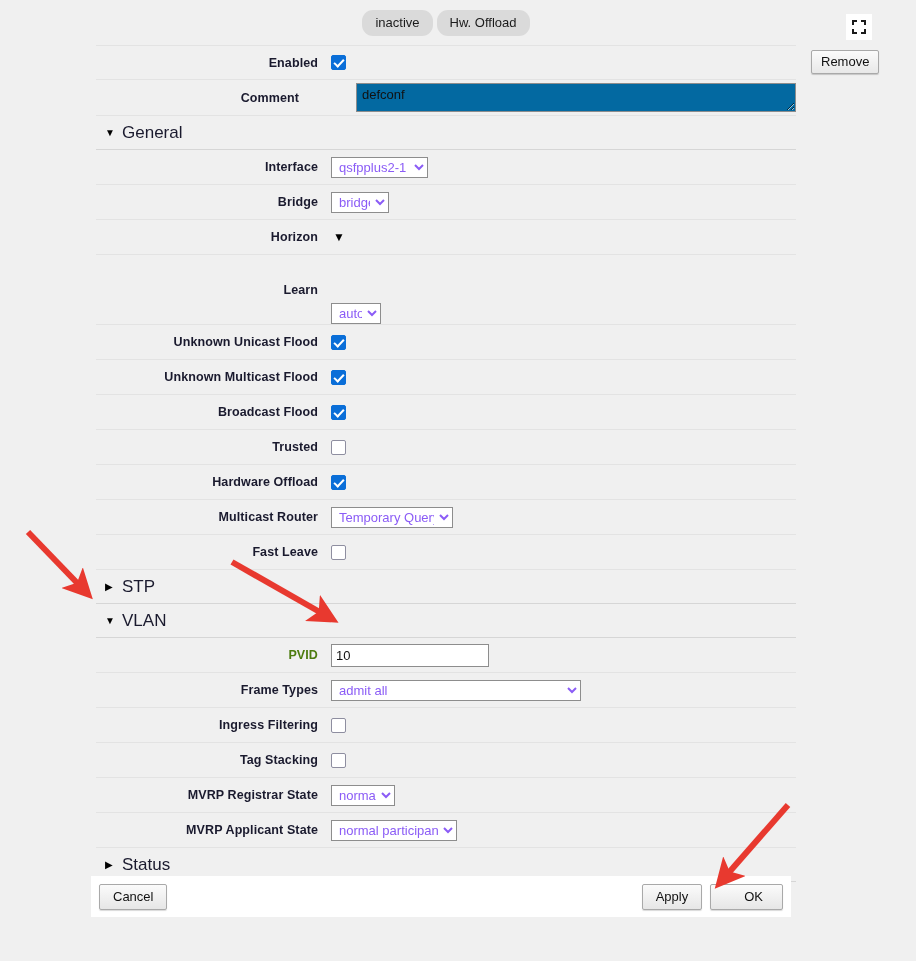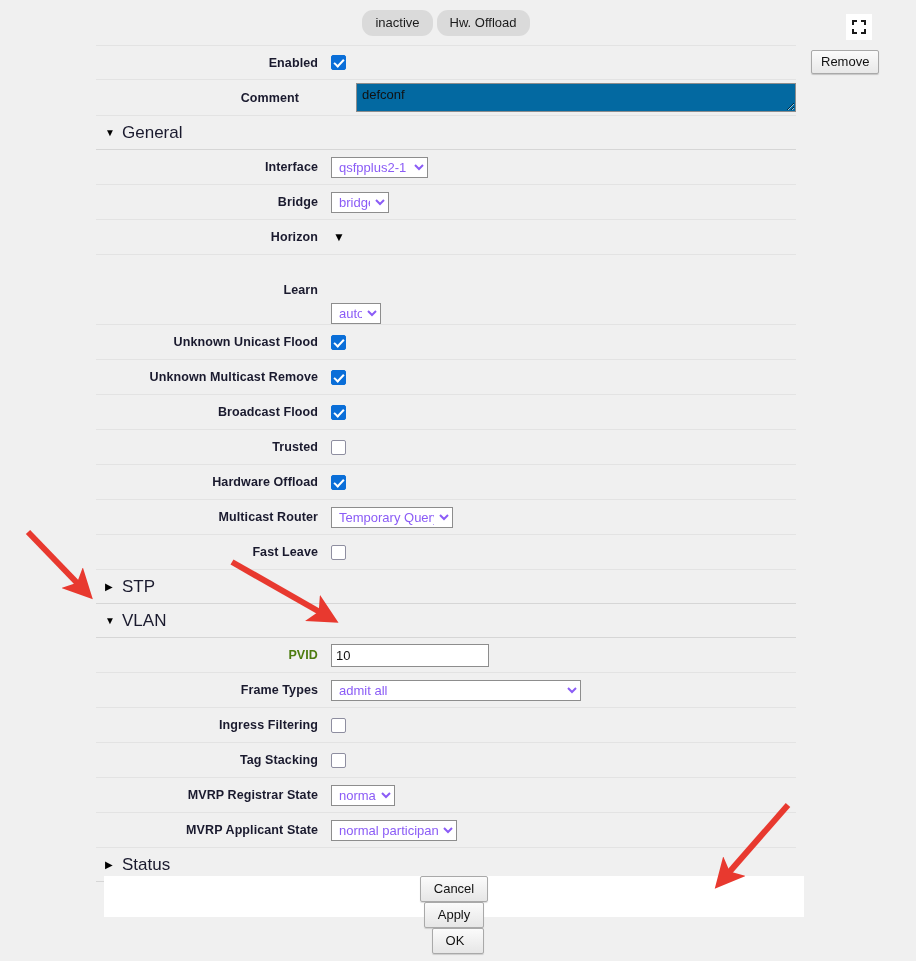--- a/index.html
+++ b/index.html
@@ -214,30 +214,29 @@
     color: #000;
     line-height: 1;
     margin-left: 0px;
     padding-left: 2px;
     cursor: pointer;
   }
 
   
   .footer {
     position: absolute;
-    left: 104px;
+    left: 91px;
     top: 876px;
     width: 700px;
     height: 41px;
     background: #ffffff;
     display: flex;
     align-items: center;
     box-sizing: border-box;
     padding: 0 8px;
-    flex-direction: column;
   }
   .btn {
     font-family: "Liberation Sans", sans-serif;
     font-size: 13px;
     line-height: 15px;
     padding: 4px 13px 5px 13px;
     background: linear-gradient(#fbfbfb, #e6e6e6);
     border: 1px solid #a9a9a9;
     border-radius: 2px;
     color: #111;
@@ -334,21 +333,21 @@
     </div>
 
     <div class="row">
       <div class="row-label">Unknown Unicast Flood</div>
       <div class="row-field">
         <input type="checkbox" class="cb" checked="" style="">
       </div>
     </div>
 
     <div class="row">
-      <div class="row-label">Unknown Multicast Remove</div>
+      <div class="row-label">Unknown Multicast Flood</div>
       <div class="row-field">
         <input type="checkbox" class="cb" checked="" style="">
       </div>
     </div>
 
     <div class="row">
       <div class="row-label">Broadcast Flood</div>
       <div class="row-field">
         <input type="checkbox" class="cb" checked="" style="">
       </div>
@@ -446,21 +445,21 @@
       <span class="tri">▶</span>
       <span class="section-title">Status</span>
     </div>
 
   </div>
 
   <div class="footer">
     <button class="btn">Cancel</button>
     <div class="footer-spacer"></div>
     <button class="btn">Apply</button>
-    <button class="btn" style="padding-left:13px;padding-right:19px;">OK</button>
+    <button class="btn" style="padding-left:33px;padding-right:19px;">OK</button>
   </div>
 
   <svg class="arrows">
     <defs>
       <marker id="ah" markerWidth="5" markerHeight="5" refX="2.4" refY="2.5" orient="auto">
         <path d="M0,0 L5,2.5 L0,5 L1.2,2.5 z" fill="#e8392f"></path>
       </marker>
     </defs>
     <line x1="28" y1="532" x2="82" y2="588" stroke="#e8392f" stroke-width="6" marker-end="url(#ah)"></line>
     <line x1="232" y1="562" x2="325" y2="615" stroke="#e8392f" stroke-width="6" marker-end="url(#ah)"></line>

